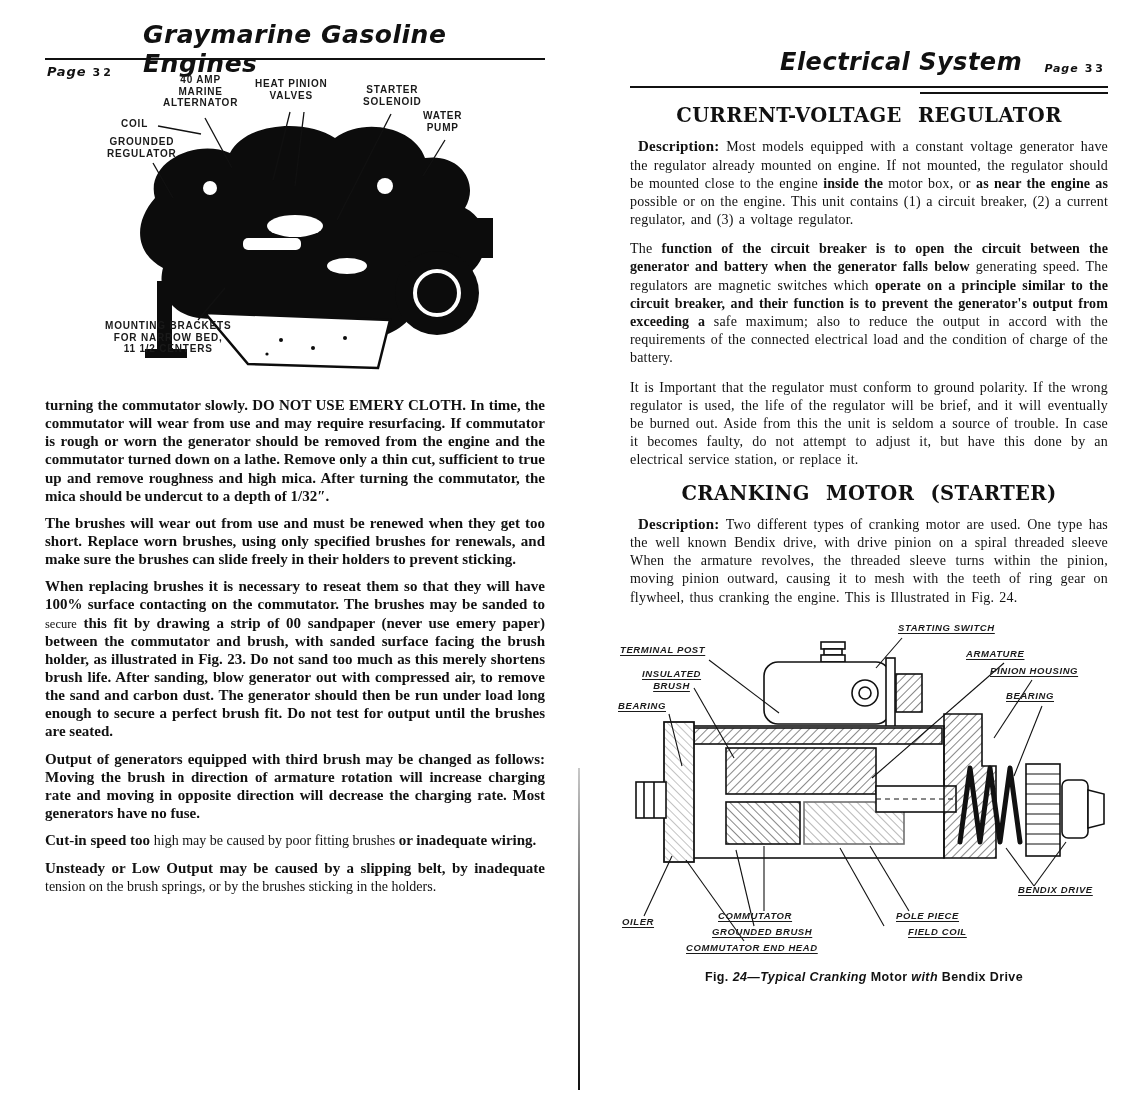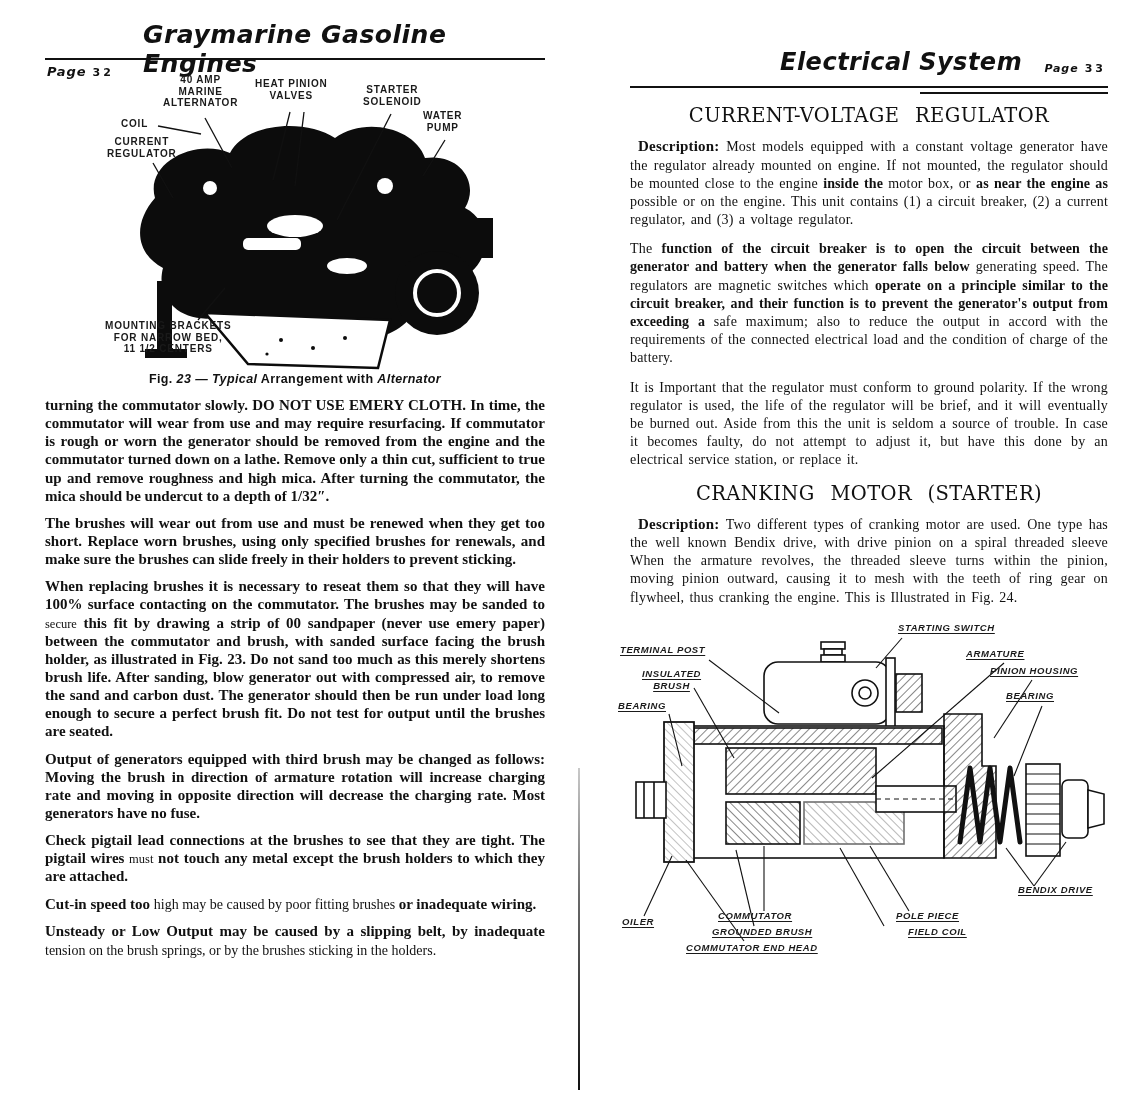--- a/index.html
+++ b/index.html
@@ -37,21 +37,21 @@
   .bp-light { font-weight:400; font-size:14px; }
 
   
   .page-right { position:absolute; left:630px; top:40px; width:478px; }
   .rp-header { position:relative; height:52px; }
   .rp-header .run-title { position:absolute; left:150px; top:8px; font-size:24px; }
   .rp-header .pg-wrap { position:absolute; right:2px; top:18px; }
   .rp-rule1 { position:absolute; left:0; top:46px; width:478px; height:2px; }
   .rp-rule2 { position:absolute; left:290px; top:52px; width:188px; height:2px; }
 
-  .sec-head { font-family:"DejaVu Serif", serif; font-weight:400; font-size:19.5px;
+  .sec-head { font-family:"DejaVu Serif", serif; font-weight:700; font-size:19.5px;
               text-align:center; word-spacing:9px; letter-spacing:.4px; margin:12px 0 10px 0; }
   .rp-par { font-family:"Liberation Serif", serif; font-size:14px; line-height:1.3;
             text-align:justify; font-weight:400; letter-spacing:.2px; word-spacing:1.5px;
             margin-bottom:11px; }
   .rp-par b { font-weight:700; letter-spacing:.1px; }
   .lead { font-weight:700; font-size:15px; }
 
   
   .fig24 { position:relative; width:500px; height:368px; margin-left:-16px; margin-top:6px; }
   .fig24 svg { position:absolute; left:0; top:0; }
@@ -114,39 +114,32 @@
       <div class="f23-label" style="left:118px; top:6px;">40 AMP
 MARINE
 ALTERNATOR</div>
       <div class="f23-label" style="left:210px; top:10px;">HEAT PINION
 VALVES</div>
       <div class="f23-label" style="left:318px; top:16px;">STARTER
 SOLENOID</div>
       <div class="f23-label" style="left:378px; top:42px;">WATER
 PUMP</div>
       <div class="f23-label" style="left:76px;  top:50px;">COIL</div>
-      <div class="f23-label" style="left:62px;  top:68px;">CURRENT
+      <div class="f23-label" style="left:62px;  top:68px;">GROUNDED
 REGULATOR</div>
       <div class="f23-label" style="left:60px;  top:252px;">MOUNTING BRACKETS
 FOR NARROW BED,
 11 1/2  CENTERS</div>
-      <div class="fig-cap">
-        <span>Fig.</span>
-        <i>23 — Typical</i>
-        <span>Arrangement with</span>
-        <i>Alternator</i>
-      </div>
     </div>
 
     <div class="lp-body">
       <p class="bp">turning the commutator slowly.  DO NOT USE EMERY CLOTH. In time, the commutator will wear from use and may require resurfacing. If commutator is rough or worn the generator should be removed from the engine and the commutator turned down on a lathe. Remove only a thin cut, sufficient to true up and remove roughness and high mica. After turning the commutator, the mica should be undercut to a depth of 1/32″.</p>
       <p class="bp">The brushes will wear out from use and must be renewed when they get too short. Replace worn brushes, using only specified brushes for renewals, and make sure the brushes can slide freely in their holders to prevent sticking.</p>
       <p class="bp"><span>When replacing brushes it is necessary to reseat them so that they will have 100% surface contacting on the commutator. The brushes may be sanded to </span><span class="seg-small">secure</span><span> this fit by drawing a strip of 00 sandpaper (never use emery paper) between the commutator and brush, with sanded surface facing the brush holder, as illustrated in Fig. 23. Do not sand too much as this merely shortens brush life. After sanding, blow generator out with compressed air, to remove the sand and carbon dust. The generator should then be run under load long enough to secure a perfect brush fit. Do not test for output until the brushes are seated.</span></p>
       <p class="bp">Output of generators equipped with third brush may be changed as follows: Moving the brush in direction of armature rotation will increase charging rate and moving in opposite direction will decrease the charging rate. Most generators have no fuse.</p>
-      <p class="bp"><span>Check pigtail lead connections at the brushes to see that they are tight. The pigtail wires </span><span class="seg-small">must</span><span> not touch any metal except the brush holders to which they are attached.</span></p>
       <p class="bp"><span>Cut-in speed too </span><span class="bp-light">high may be caused by poor fitting brushes </span><span>or inadequate wiring.</span></p>
       <p class="bp"><span>Unsteady or Low Output may be caused by a slipping belt, by inadequate </span><span class="bp-light">tension on the brush springs, or by the brushes sticking in the holders.</span></p>
     </div>
   </div>
 
   <div class="page-right">
     <div class="rp-header">
       <span class="run-title">Electrical System</span>
       <span class="pg-wrap">
         <span class="pg-label" style="font-size:11px">Page</span>
@@ -252,17 +245,24 @@
       <div class="f24-label" style="left:352px; top:30px;">ARMATURE</div>
       <div class="f24-label" style="left:376px; top:47px;">PINION HOUSING</div>
       <div class="f24-label" style="left:392px; top:72px;">BEARING</div>
       <div class="f24-label" style="left:8px;   top:298px;">OILER</div>
       <div class="f24-label" style="left:104px; top:292px;">COMMUTATOR</div>
       <div class="f24-label" style="left:98px;  top:308px;">GROUNDED BRUSH</div>
       <div class="f24-label" style="left:72px;  top:324px;">COMMUTATOR END HEAD</div>
       <div class="f24-label" style="left:282px; top:292px;">POLE PIECE</div>
       <div class="f24-label" style="left:254px; top:308px;margin-left:40px;">FIELD COIL</div>
       <div class="f24-label" style="left:404px; top:266px;">BENDIX DRIVE</div>
+      <div class="f24-cap">
+        <span>Fig.</span>
+        <i>24—Typical Cranking</i>
+        <span>Motor</span>
+        <i>with</i>
+        <span>Bendix Drive</span>
+      </div>
     </div>
   </div>
 
   <div class="gutter-line"></div>
 </div>
 
 </body></html>

